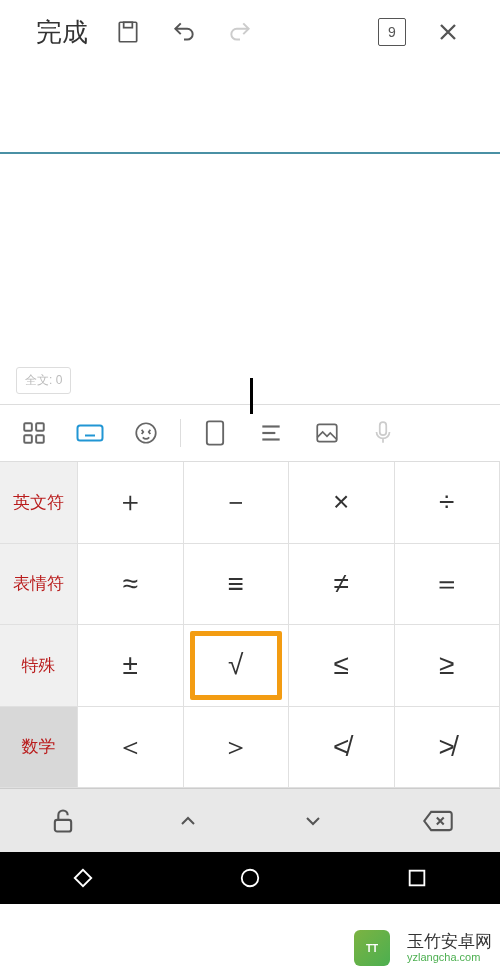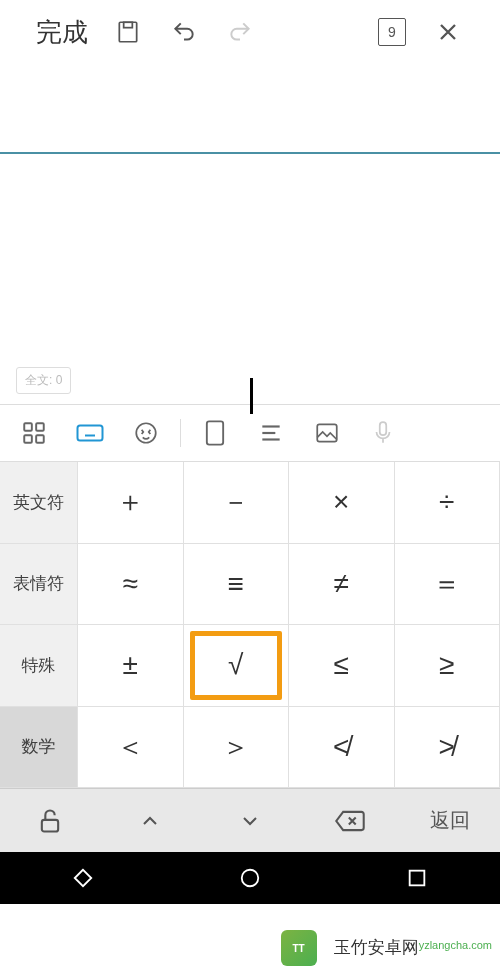--- a/index.html
+++ b/index.html
@@ -18,36 +18,36 @@
   .cursor { position: absolute; left: 250px; bottom: -10px; width: 3px; height: 36px; background: #000; }
   
   .ime-toolbar { height: 58px; border-top: 1px solid #ddd; border-bottom: 1px solid #ddd; display: flex; align-items: center; padding: 0 8px; gap: 4px; }
   .ime-tb-item { width: 52px; height: 40px; display: flex; align-items: center; justify-content: center; color: #666; }
   .ime-tb-item.active { color: #2196d4; }
   .ime-tb-divider { width: 1px; height: 28px; background: #ddd; margin: 0 4px; }
   .ime-tb-item.faded { color: #ccc; }
   
   .keyboard-area { display: flex; height: 326px; }
   .category-tabs { width: 78px; display: flex; flex-direction: column; }
-  .cat-tab { flex: 1; display: flex; align-items: center; justify-content: center; font-size: 17px; color: #404040; background: #f0f0f0; border-bottom: 1px solid #e0e0e0; border-right: 1px solid #e0e0e0; }
+  .cat-tab { flex: 1; display: flex; align-items: center; justify-content: center; font-size: 17px; color: #b91c1c; background: #f0f0f0; border-bottom: 1px solid #e0e0e0; border-right: 1px solid #e0e0e0; }
   .cat-tab.selected { background: #d8d8d8; }
   
   .symbol-grid { flex: 1; display: grid; grid-template-columns: repeat(4, 1fr); grid-template-rows: repeat(4, 1fr); }
   .sym-key { display: flex; align-items: center; justify-content: center; font-size: 28px; color: #333; border-right: 1px solid #e0e0e0; border-bottom: 1px solid #e0e0e0; background: #fff; position: relative; }
   .sym-key.highlighted::after { content: ''; position: absolute; inset: 6px; border: 5px solid #f39c12; border-radius: 2px; }
   
   .bottom-row { height: 64px; display: flex; background: #e8e8e8; border-top: 1px solid #ccc; }
   .bot-key { flex: 1; display: flex; align-items: center; justify-content: center; color: #555; font-size: 20px; }
   
   .nav-bar { height: 52px; background: #000; display: flex; align-items: center; justify-content: space-around; position: relative; }
   .nav-btn { color: #fff; width: 40px; height: 40px; display: flex; align-items: center; justify-content: center; }
   
   .watermark { position: absolute; right: 8px; bottom: 12px; display: flex; align-items: center; gap: 17px; z-index: 100; }
   .wm-logo { width: 36px; height: 36px; background: linear-gradient(135deg, #7cb342, #4caf50); border-radius: 6px; display: flex; align-items: center; justify-content: center; color: #fff; font-size: 10px; font-weight: bold; }
-  .wm-text { display: flex; flex-direction: row; line-height: 1.1; }
+  .wm-text { display: flex; flex-direction: column; line-height: 1.1; }
   .wm-title { font-size: 17px; color: #333; font-weight: 500; }
   .wm-url { font-size: 11px; color: #4caf50; }
   
   svg { display: block; }
 </style>
 </head>
 <body>
 
 <div class="top-toolbar">
   <div class="done-btn">完成</div>
@@ -182,21 +182,20 @@
     <svg width="24" height="24" viewBox="0 0 24 24" fill="none" stroke="currentColor" stroke-width="2">
         <path d="M6 9l6 6 6-6"></path>
       </svg>
   </div>
   <div class="bot-key">
     <svg width="32" height="24" viewBox="0 0 28 20" fill="none" stroke="currentColor" stroke-width="1.8">
         <path d="M8 2l-6 8 6 8h16a2 2 0 0 0 2-2V4a2 2 0 0 0-2-2H8z"></path>
         <path d="M13 7l6 6M19 7l-6 6"></path>
       </svg>
   </div>
-  <div class="bot-key">返回</div>
 </div>
 
 <div class="nav-bar">
   <div class="nav-btn">
     <svg width="22" height="22" viewBox="0 0 24 24" fill="none" stroke="currentColor" stroke-width="2">
         <path d="M12 3L3 12l9 9 9-9-9-9z"></path>
       </svg>
   </div>
   <div class="nav-btn">
     <svg width="22" height="22" viewBox="0 0 24 24" fill="none" stroke="currentColor" stroke-width="2">

